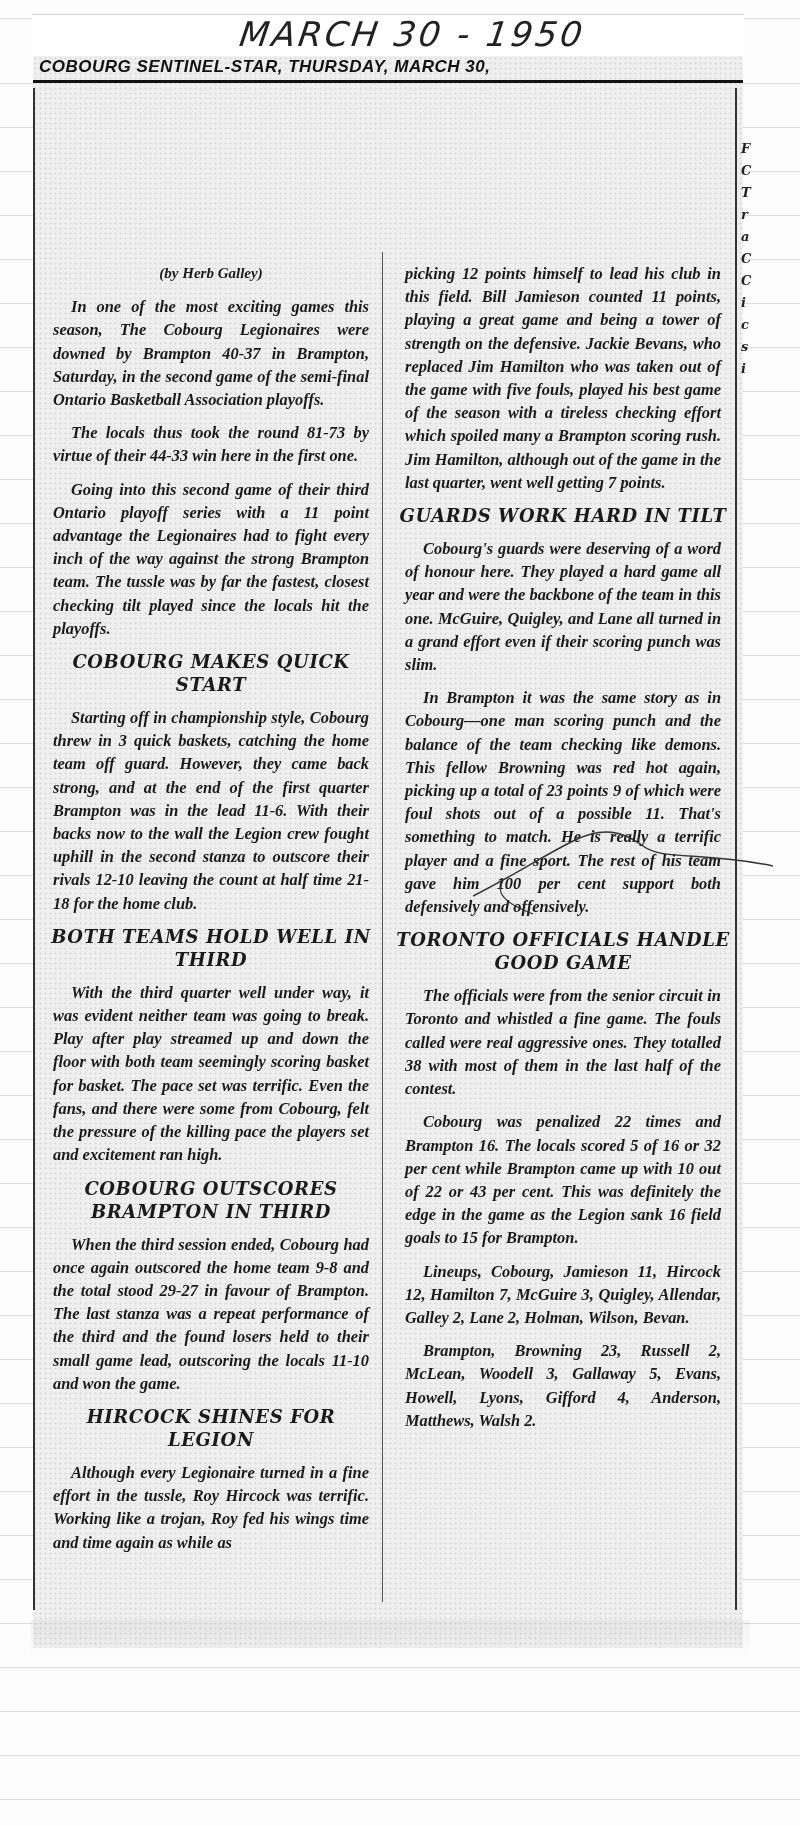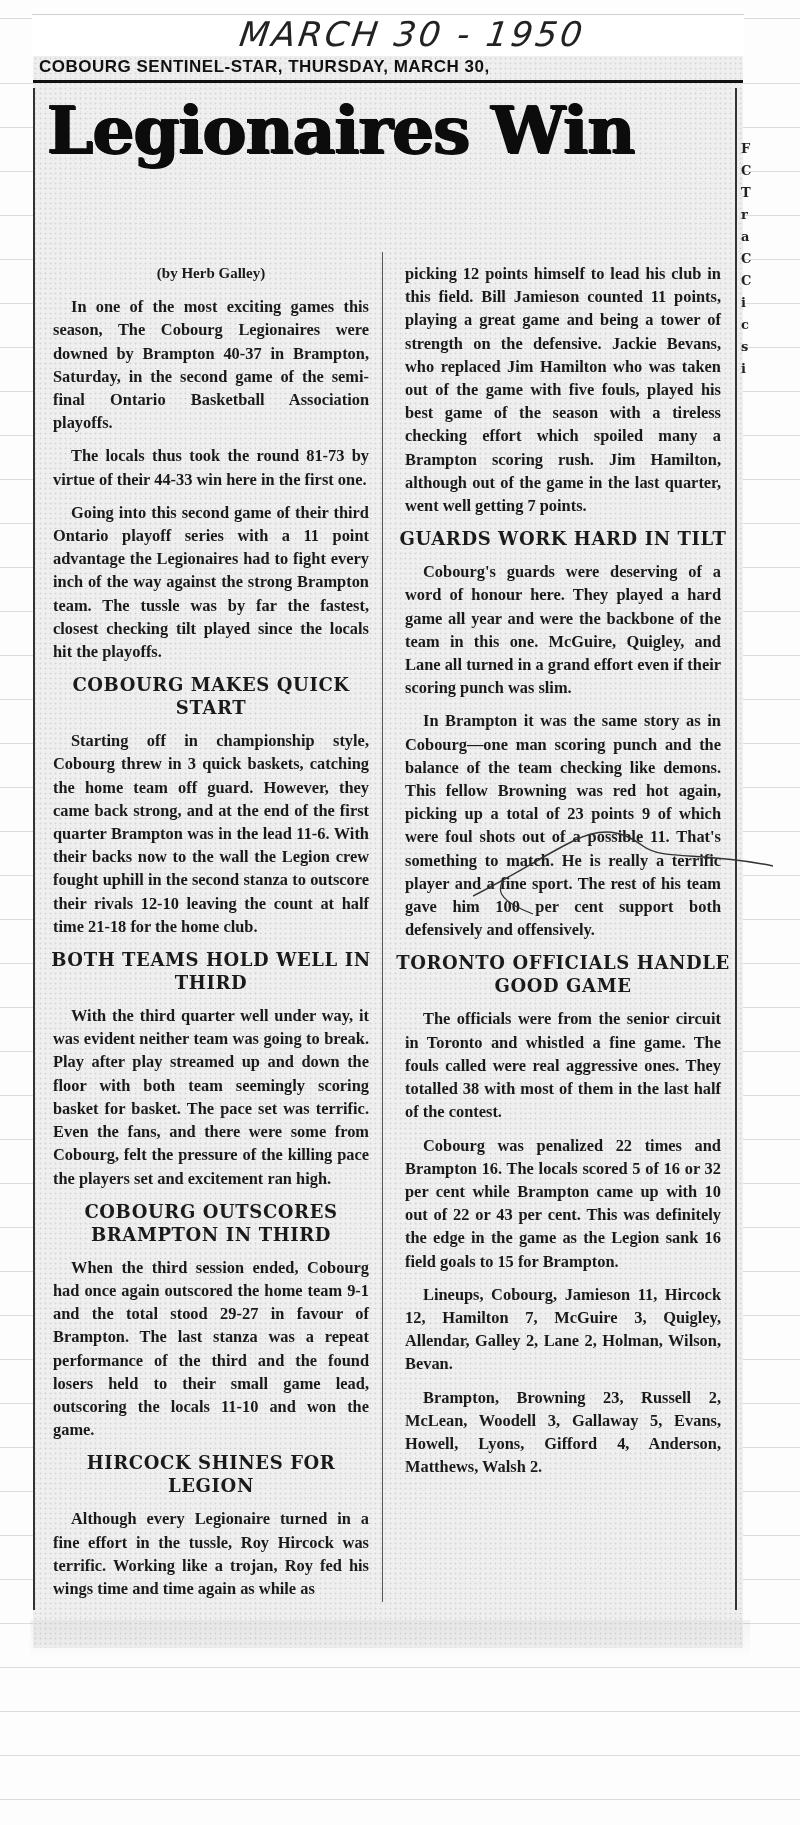--- a/index.html
+++ b/index.html
@@ -45,20 +45,21 @@
     left: 33px;
     top: 56px;
     width: 710px;
     height: 1592px;
     background-color: #efefef;
     background-image:
       radial-gradient(rgba(0,0,0,0.10) 0.8px, transparent 1.2px),
       radial-gradient(rgba(0,0,0,0.06) 0.6px, transparent 1px);
     background-size: 5px 5px, 7px 7px;
     background-position: 0 0, 2px 3px;
+    font-style: italic;
   }
   .masthead {
     position: absolute;
     left: 6px;
     top: 0px;
     width: 700px;
     font-family: "Liberation Sans", sans-serif;
     font-weight: bold;
     font-size: 17px;
     color: #111;
@@ -173,21 +174,20 @@
 
 <div class="scrap-strip"></div>
 <div class="handwritten-date">MARCH 30 - 1950</div>
 
 <div class="clipping">
   <div class="masthead">COBOURG SENTINEL-STAR, THURSDAY, MARCH 30,</div>
   <div class="masthead-rule"></div>
   <div class="frame"></div>
 
   <div class="headline">
-    <div>Legionaires Win</div>
   </div>
 
   <div class="side-letters" id="side-letters">
       <span>F</span>
       <span>C</span>
       <span>T</span>
       <span>r</span>
       <span>a</span>
       <span>C</span>
       <span>C</span>
@@ -200,21 +200,21 @@
   <div class="col col-left" id="col-left">
     <p class="byline">(by Herb Galley)</p>
   <p>In one of the most exciting games this season, The Cobourg Legionaires were downed by Brampton 40-37 in Brampton, Saturday, in the second game of the semi-final Ontario Basketball Association playoffs.</p>
       <p>The locals thus took the round 81-73 by virtue of their 44-33 win here in the first one.</p>
       <p>Going into this second game of their third Ontario playoff series with a 11 point advantage the Legionaires had to fight every inch of the way against the strong Brampton team. The tussle was by far the fastest, closest checking tilt played since the locals hit the playoffs.</p>
       <p class="subhead">COBOURG MAKES QUICK START</p>
       <p>Starting off in championship style, Cobourg threw in 3 quick baskets, catching the home team off guard. However, they came back strong, and at the end of the first quarter Brampton was in the lead 11-6. With their backs now to the wall the Legion crew fought uphill in the second stanza to outscore their rivals 12-10 leaving the count at half time 21-18 for the home club.</p>
       <p class="subhead">BOTH TEAMS HOLD WELL IN THIRD</p>
       <p>With the third quarter well under way, it was evident neither team was going to break. Play after play streamed up and down the floor with both team seemingly scoring basket for basket. The pace set was terrific. Even the fans, and there were some from Cobourg, felt the pressure of the killing pace the players set and excitement ran high.</p>
       <p class="subhead">COBOURG OUTSCORES BRAMPTON IN THIRD</p>
-      <p>When the third session ended, Cobourg had once again outscored the home team 9-1 and the total stood 29-27 in favour of Brampton. The last stanza was a repeat performance of the third and the found losers held to their small game lead, outscoring the locals 11-10 and won the game.</p>
+      <p>When the third session ended, Cobourg had once again outscored the home team 9-8 and the total stood 29-27 in favour of Brampton. The last stanza was a repeat performance of the third and the found losers held to their small game lead, outscoring the locals 11-10 and won the game.</p>
       <p class="subhead">HIRCOCK SHINES FOR LEGION</p>
       <p>Although every Legionaire turned in a fine effort in the tussle, Roy Hircock was terrific. Working like a trojan, Roy fed his wings time and time again as while as</p>
     </div>
   <div class="col-divider"></div>
   <div class="col col-right" id="col-right">
       <p style="text-indent: 0px;">picking 12 points himself to lead his club in this field. Bill Jamieson counted 11 points, playing a great game and being a tower of strength on the defensive. Jackie Bevans, who replaced Jim Hamilton who was taken out of the game with five fouls, played his best game of the season with a tireless checking effort which spoiled many a Brampton scoring rush. Jim Hamilton, although out of the game in the last quarter, went well getting 7 points.</p>
       <p class="subhead">GUARDS WORK HARD IN TILT</p>
       <p>Cobourg's guards were deserving of a word of honour here. They played a hard game all year and were the backbone of the team in this one. McGuire, Quigley, and Lane all turned in a grand effort even if their scoring punch was slim.</p>
       <p>In Brampton it was the same story as in Cobourg—one man scoring punch and the balance of the team checking like demons. This fellow Browning was red hot again, picking up a total of 23 points 9 of which were foul shots out of a possible 11. That's something to match. He is really a terrific player and a fine sport. The rest of his team gave him 100 per cent support both defensively and offensively.</p>
       <p class="subhead">TORONTO OFFICIALS HANDLE GOOD GAME</p>

